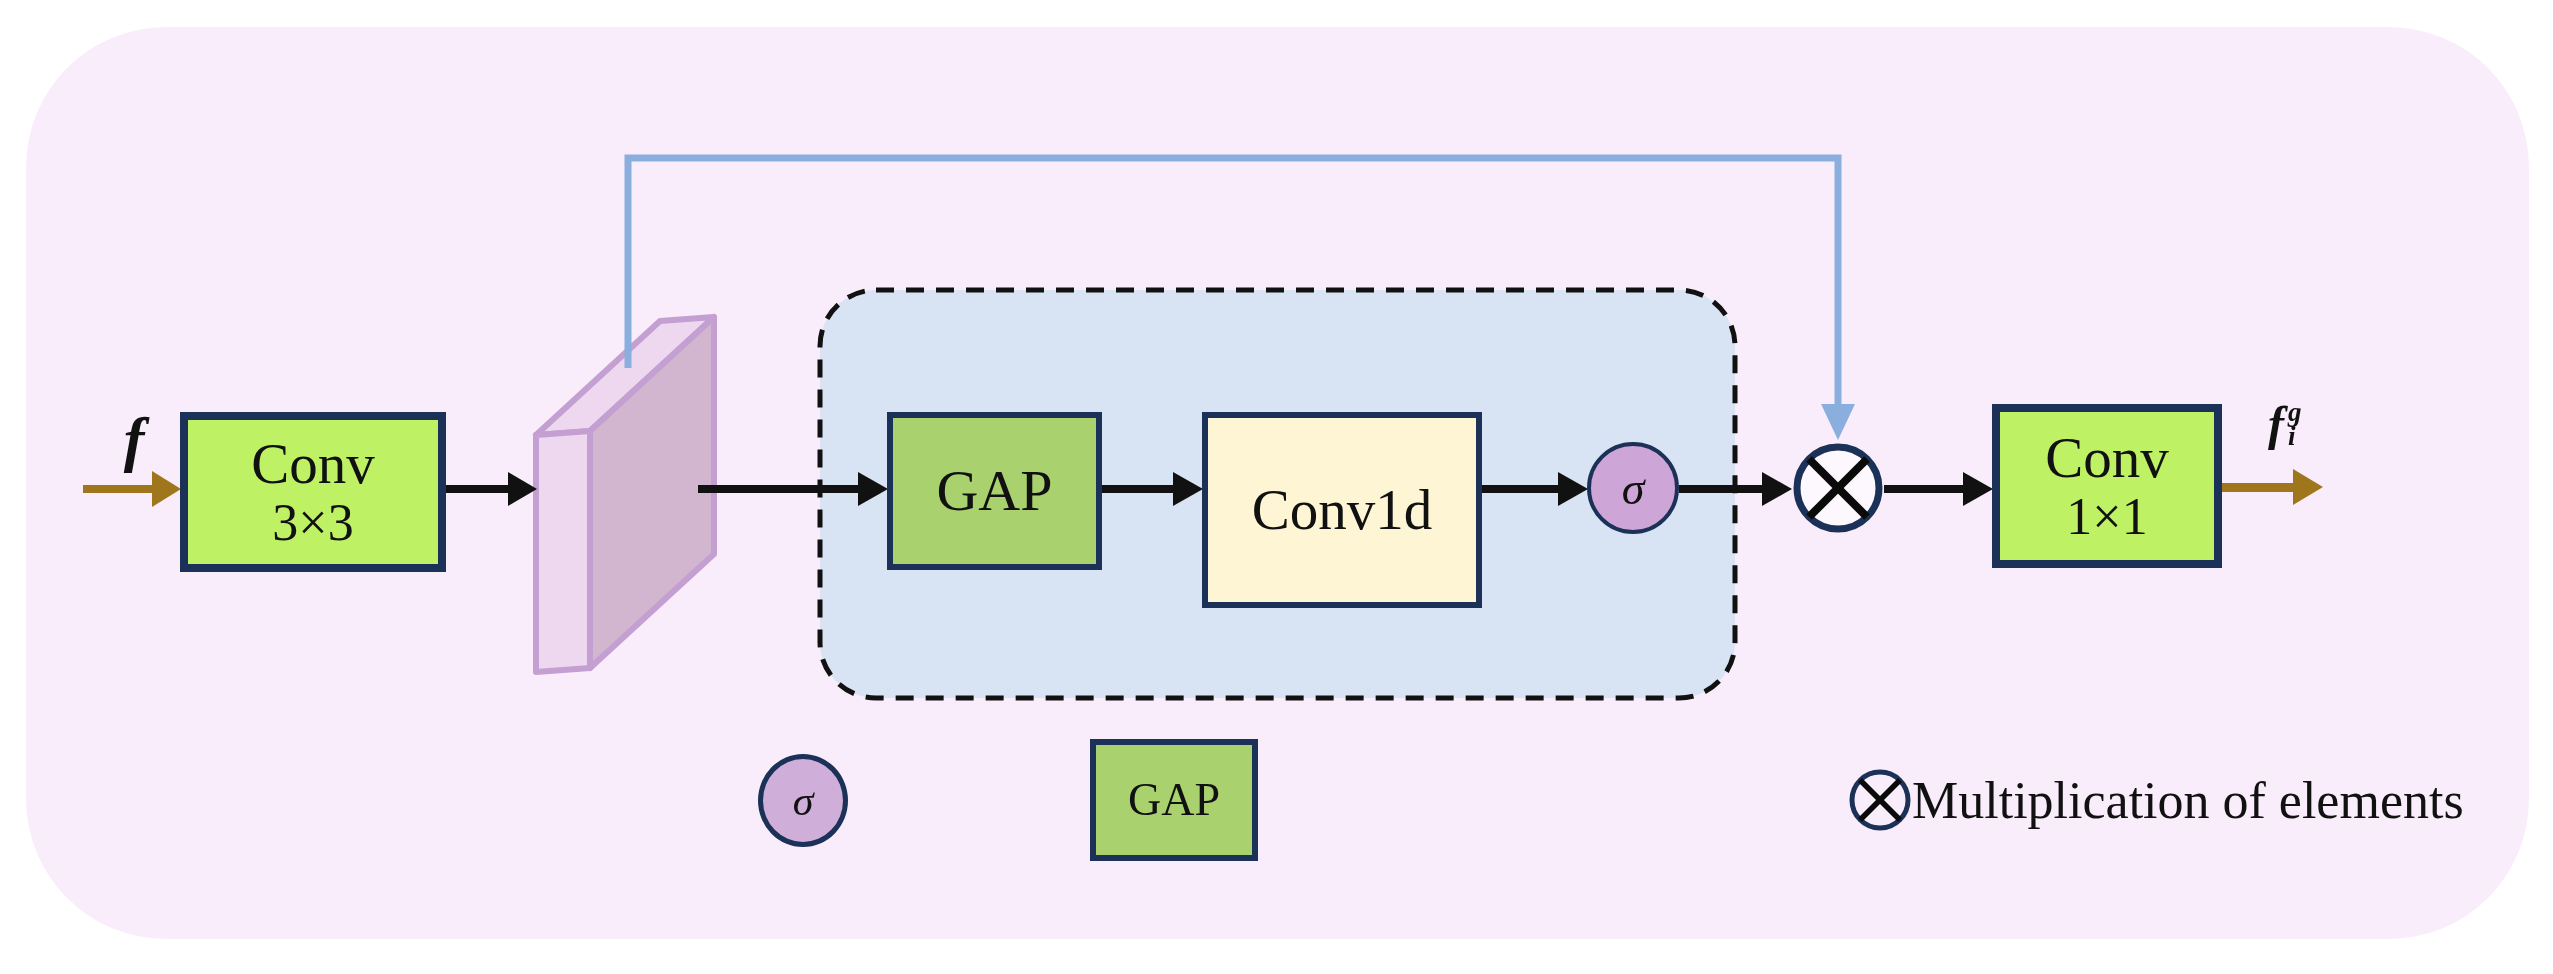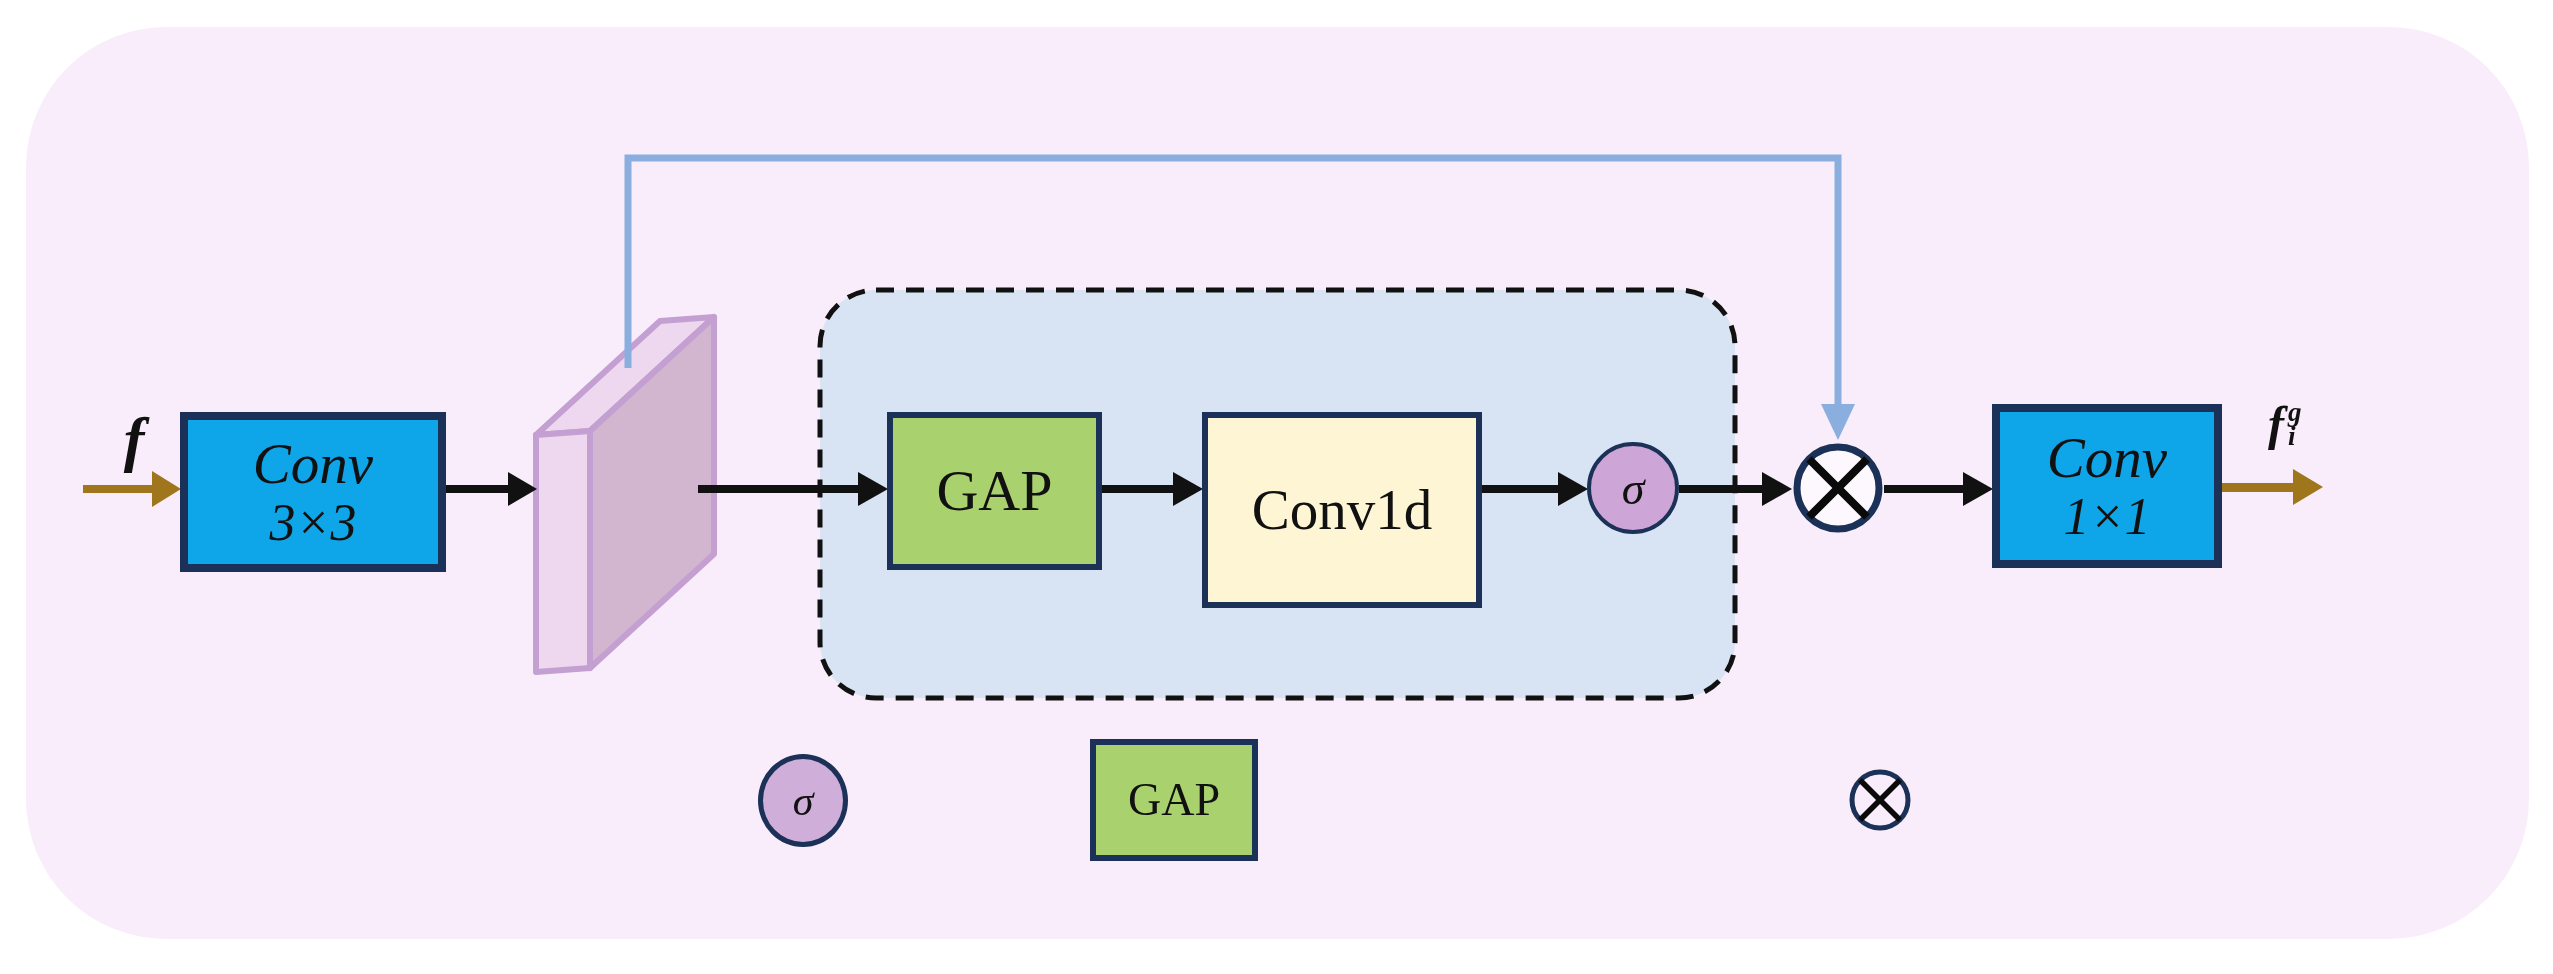--- a/index.html
+++ b/index.html
@@ -11,21 +11,21 @@
     position:absolute;left:26px;top:27px;width:2503px;height:912px;
     background:#f9edfb;border-radius:140px;
   }
   #shapes{position:absolute;left:0;top:0;width:2553px;height:974px;z-index:1;}
   .box{
     position:absolute;z-index:2;display:flex;flex-direction:column;
     align-items:center;justify-content:center;box-sizing:border-box;
     text-align:center;line-height:1.08;
   }
   .navyborder{border:8px solid #1b3157;}
-  .greenlight{background:#0ea5e9;font-style:italic;}
+  .greenlight{background:#bef264;}
   .b-conv3{left:180px;top:412px;width:266px;height:160px;font-size:57px;}
   .b-gap{left:887px;top:412px;width:215px;height:158px;border-width:6px;background:#a9d26f;font-size:58px;}
   .b-conv1d{left:1202px;top:412px;width:280px;height:196px;border-width:6px;background:#fdf5d3;font-size:57px;}
   .b-conv1x1{left:1992px;top:404px;width:230px;height:164px;font-size:57px;}
   .sub-line{font-size:52px;}
   .circle{
     position:absolute;z-index:2;border-radius:50%;box-sizing:border-box;
     display:flex;align-items:center;justify-content:center;
   }
   .c-sigma{left:1587px;top:442px;width:92px;height:92px;background:#cda5d6;border:4px solid #1b3157;font-size:46px;font-style:italic;}
@@ -150,14 +150,15 @@
   </div>
 
   <div class="circle c-sigma-legend">
     <span>σ</span>
   </div>
 
   <div class="box navyborder b-gap-legend">
     <div>GAP</div>
   </div>
 
+  <div class="legend-text lt-mult">Multiplication of elements</div>
 
 </div>
 
 </body></html>

